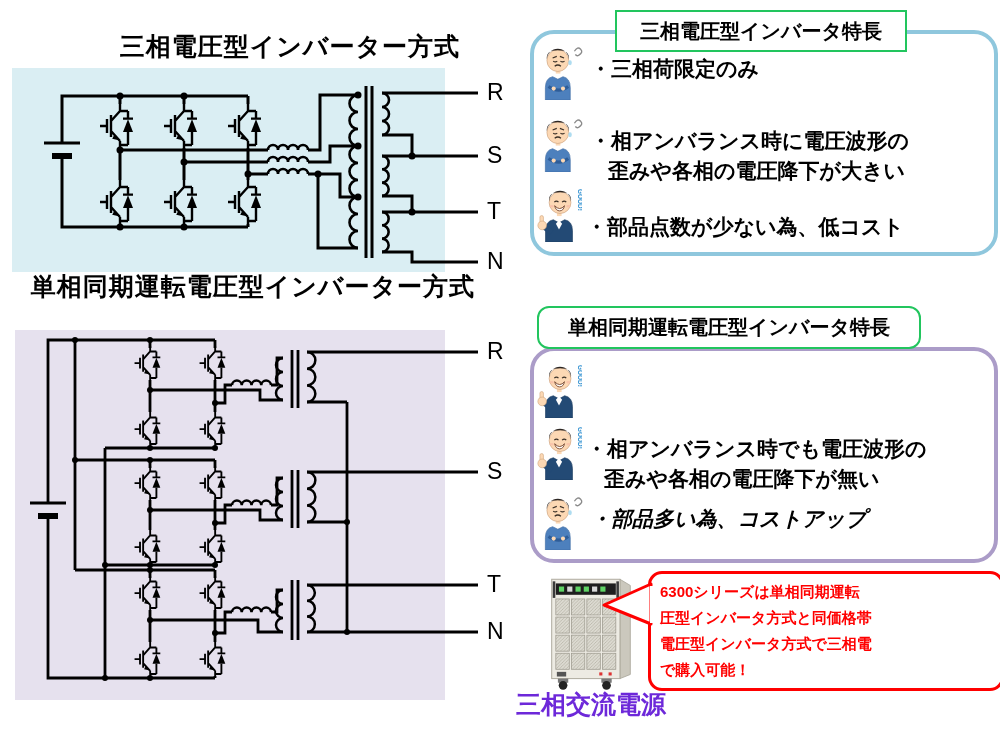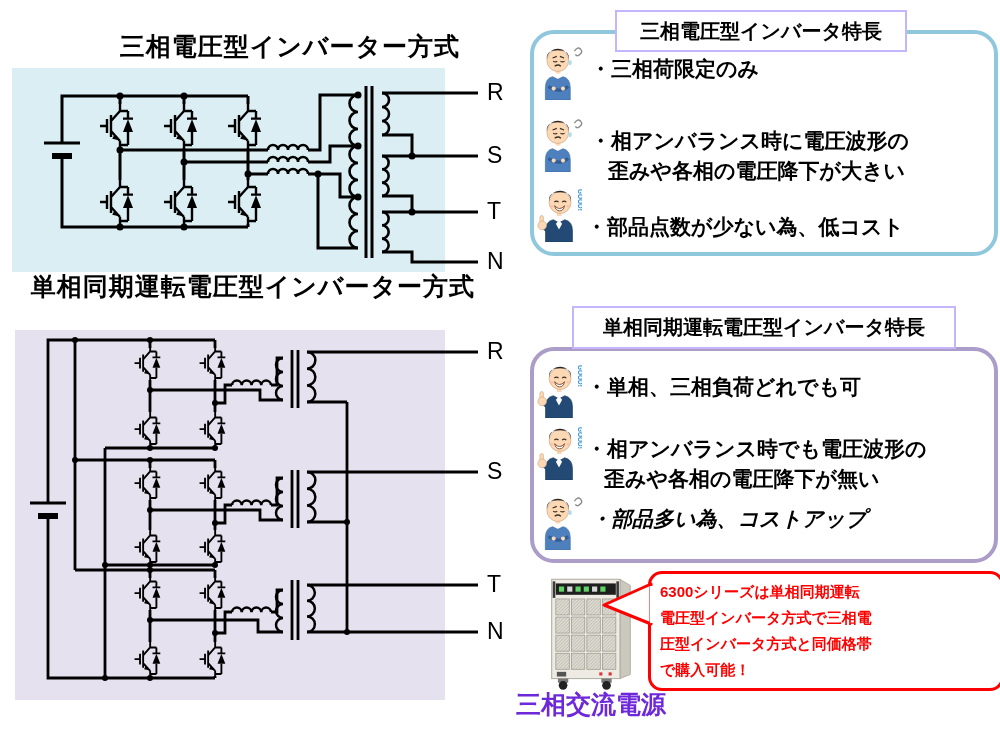--- a/index.html
+++ b/index.html
@@ -5,21 +5,21 @@
   html,body{margin:0;padding:0;}
   body{width:1000px;height:740px;position:relative;overflow:hidden;background:#ffffff;
        font-family:"Liberation Sans","DejaVu Sans",sans-serif;}
   .abs{position:absolute;}
   .ttl{position:absolute;font-weight:bold;font-size:25px;color:#000;text-align:right;letter-spacing:1px;}
   svg text{font-family:"Liberation Sans","DejaVu Sans",sans-serif;}
   
   .fbox{position:absolute;background:#fff;border-radius:24px;z-index:1;}
   .fbox.blue{border:4px solid #8fc7dd;}
   .fbox.purple{border:4px solid #ab9cc8;}
-  .tab{position:absolute;background:#fff;border:2px solid #c4b5fd;z-index:3;
+  .tab{position:absolute;background:#fff;border:2px solid #22c55e;z-index:3;
        display:flex;align-items:center;justify-content:center;
        font-weight:bold;font-size:20px;color:#000;}
   .frow{position:absolute;display:flex;align-items:flex-start;gap:4px;z-index:2;}
   .frow .person{width:46px;height:56px;flex:0 0 auto;}
   .ftext{font-weight:bold;font-size:21px;line-height:30px;color:#000;padding-top:10px;white-space:nowrap;}
   .ftext .l2{padding-left:18px;}
   
   .callout{position:absolute;left:648px;top:571px;width:332px;background:#fff;
            border:3px solid #ff0000;border-radius:14px;padding:5px 9px;z-index:2;}
   .callout p{margin:0;color:#ff0000;font-weight:bold;font-size:15px;line-height:26px;white-space:nowrap;}
@@ -280,29 +280,26 @@
 <div class="frow" style="left:536px;top:186px;align-items:flex-end;">
   <svg class="person">
       <use href="#sym-good"></use>
     </svg>
   <div class="ftext">
       <div>・部品点数が少ない為、低コスト</div>
     </div>
 </div>
 
 <div class="fbox purple" style="left:530px;top:347px;width:460px;height:208px;"></div>
-<div class="tab" style="left:572px;top:306px;width:380px;height:39px;">単相同期運転電圧型インバータ特長</div>
+<div class="tab" style="left:537px;top:306px;width:380px;height:39px;border-radius:12px;">単相同期運転電圧型インバータ特長</div>
 
 <div class="frow" style="left:536px;top:362px;">
   <svg class="person">
       <use href="#sym-good"></use>
     </svg>
-  <div class="ftext">
-      <div>・単相、三相負荷どれでも可</div>
-    </div>
 </div>
 <div class="frow" style="left:536px;top:424px;">
   <svg class="person">
       <use href="#sym-good"></use>
     </svg>
   <div class="ftext">
     <div>・相アンバランス時でも電圧波形の</div>
     <div class="l2">歪みや各相の電圧降下が無い</div>
   </div>
 </div>
@@ -317,20 +314,20 @@
 
 <svg class="abs" style="left:538px;top:571px;z-index:2" width="106" height="120" viewBox="0 0 96 116">
     <use href="#sym-cabinet"></use>
   </svg>
 
 <div class="caption" style="top:688px;">三相交流電源</div>
 <div class="caption" style="top:709px;margin-top:37px;">6300シリーズ</div>
 
 <div class="callout">
   <p>6300シリーズは単相同期運転</p>
+  <p>圧型インバータ方式と同価格帯</p>
   <p>電圧型インバータ方式で三相電</p>
-  <p>圧型インバータ方式と同価格帯</p>
   <p>で購入可能！</p>
 </div>
 <svg class="tailwrap" viewBox="0 0 52 58">
   <polygon points="50,3 50,43 3,24" fill="#fff" stroke="#ff0000" stroke-width="3" stroke-linejoin="round"></polygon>
   <rect x="49" y="5" width="3" height="37" fill="#fff"></rect>
 </svg>
 
 </body></html>

